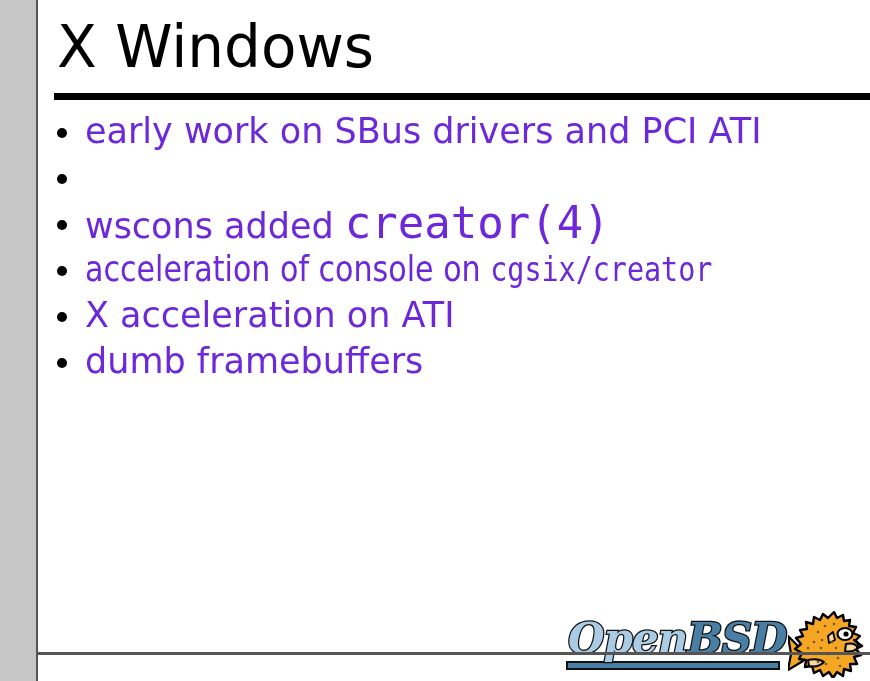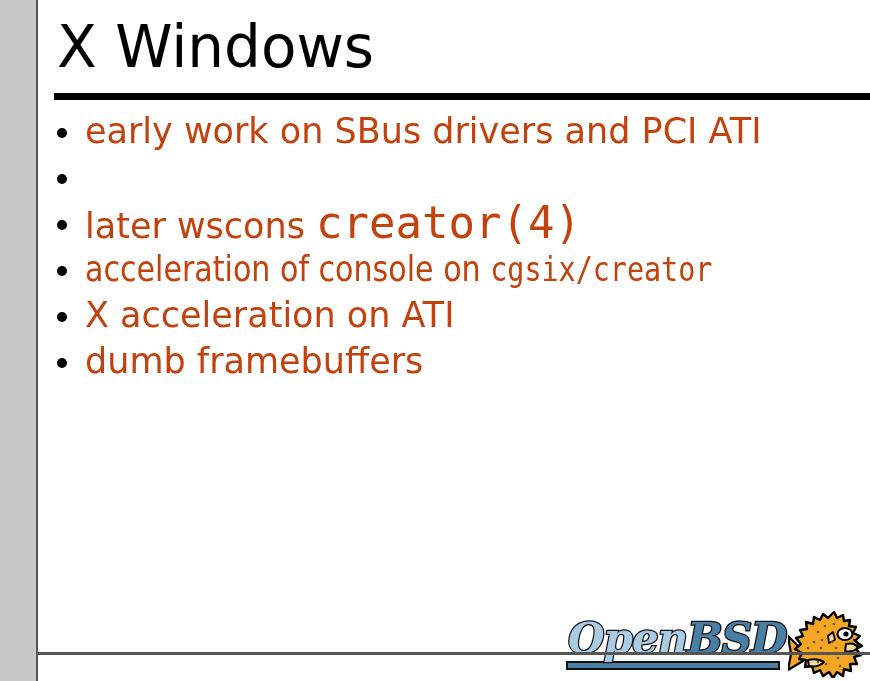--- a/index.html
+++ b/index.html
@@ -93,21 +93,21 @@
 
   .bullet-item {
     position: relative;
     height: 46px;
     padding-left: 47px;
     margin: 0;
     white-space: nowrap;
     font-family: "DejaVu Sans", sans-serif;
     font-size: 35px;
     line-height: 46px;
-    color: #c2410c;
+    color: #6d28d9;
   }
 
   .bullet-dot {
     position: absolute;
     left: 19px;
     top: 20px;
     width: 10px;
     height: 10px;
     border-radius: 50%;
     background: #000000;
@@ -212,21 +212,21 @@
         <span class="bullet-dot"></span>
         <span class="bullet-text">early work on SBus drivers and PCI ATI</span>
       </li>
 
       <li class="bullet-item">
         <span class="bullet-dot"></span>
       </li>
 
       <li class="bullet-item">
         <span class="bullet-dot"></span>
-        <span class="bullet-text">later wscons </span><span class="code">creator(4)</span>
+        <span class="bullet-text">wscons added </span><span class="code">creator(4)</span>
       </li>
 
       <li class="bullet-item condensed">
         <span class="bullet-dot"></span>
         <span class="bullet-text"><span>acceleration of console on </span><span class="code">cgsix/creator</span></span>
       </li>
 
       <li class="bullet-item">
         <span class="bullet-dot"></span>
         <span class="bullet-text">X acceleration on ATI</span>

